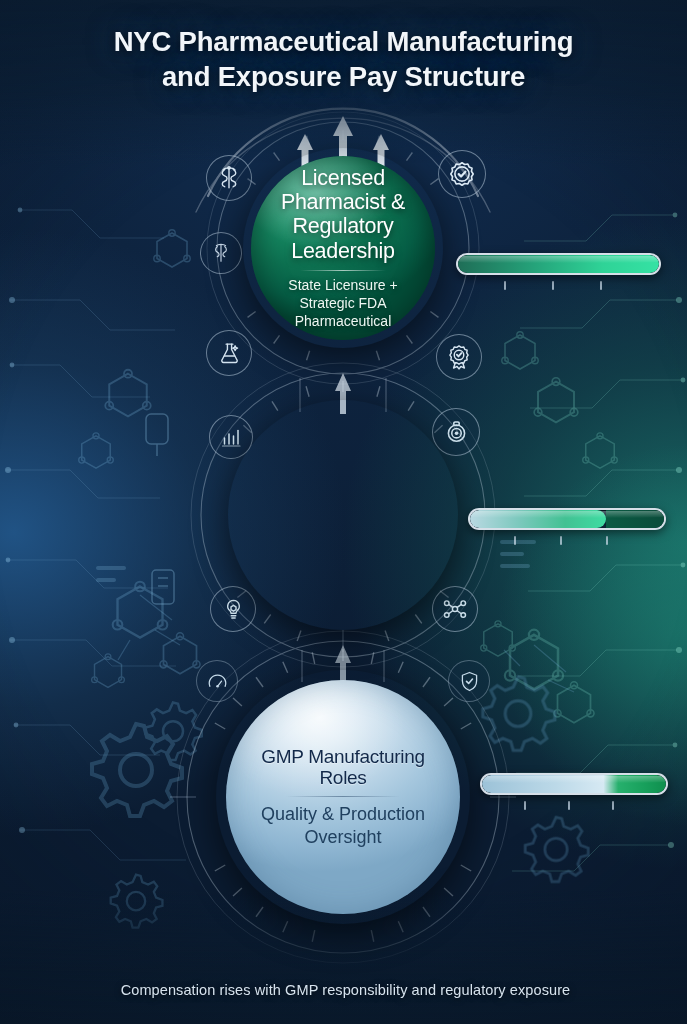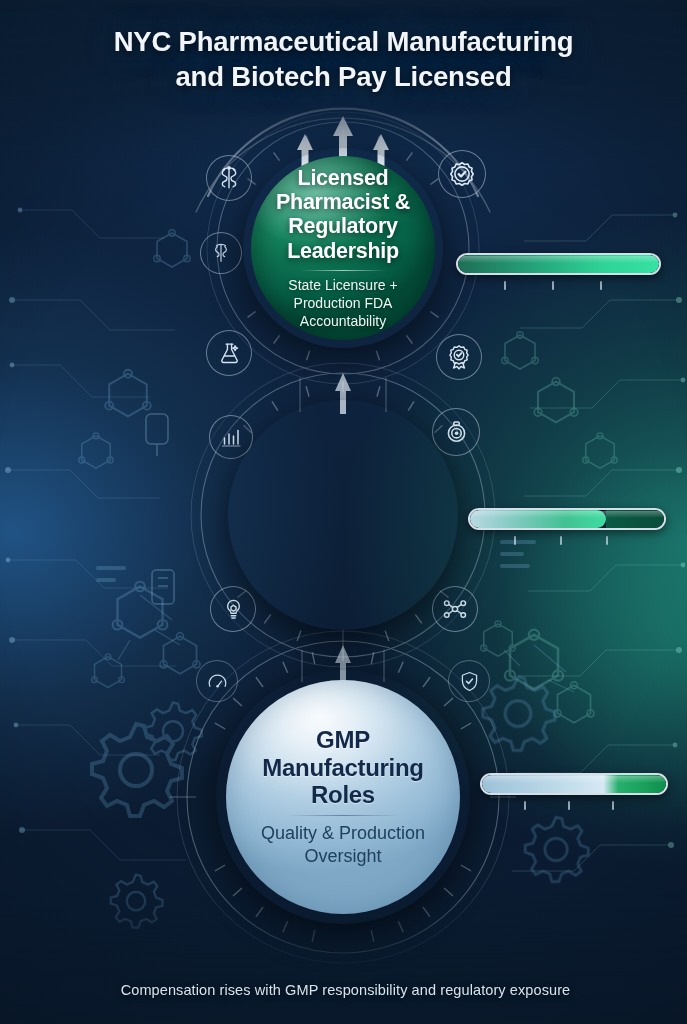--- a/index.html
+++ b/index.html
@@ -81,21 +81,21 @@
     text-align: center;
   }
   .core::after {
     content:""; position:absolute; inset:0; border-radius:50%;
     background: radial-gradient(70% 52% at 36% 20%, rgba(255,255,255,.34) 0%, rgba(255,255,255,0) 58%);
     pointer-events:none;
   }
   .core-inner { position: relative; z-index: 3; padding: 0 14px; width: 100%; }
 
   .core h3 {
-    font-weight: 700;
+    font-weight: 400;
     line-height: 1.13;
     letter-spacing: -0.3px;
   }
   .core .divider {
     height: 1.5px; width: 55%;
     margin: 7px auto 6px;
     border-radius: 2px;
   }
   .core p {
     font-weight: 400;
@@ -130,21 +130,21 @@
 
   
   #tier3 { left: 216px; top: 670px; width: 254px; height: 254px; }
   #tier3 .ring-outer { inset: 0; }
   #tier3 .core {
     inset: 10px;
     background:
       radial-gradient(82% 66% at 40% 16%, #f4f9fc 0%, #dfecf5 18%, #c0d8e9 42%, #a4c6dd 64%, #8fb6d2 84%, #7ea8c6 100%);
     box-shadow: inset 0 0 30px rgba(40,80,110,.28);
   }
-  #tier3 h3 { font-size: 24px; color: #12294a; text-shadow: 0 1px 1px rgba(255,255,255,.5); }
+  #tier3 h3 { font-size: 19px; color: #12294a; text-shadow: 0 1px 1px rgba(255,255,255,.5); }
   #tier3 .divider { background: linear-gradient(90deg, rgba(20,50,85,0), rgba(20,50,85,.45), rgba(20,50,85,0)); }
   #tier3 p { font-size: 18px; color: #20405f; }
 
   
   .bar {
     position: absolute;
     z-index: 30;
     height: 22px;
     border-radius: 11px;
     border: 2px solid rgba(232,240,247,.92);
@@ -424,21 +424,21 @@
       </g>
     </svg>
   </div>
 
   <div class="bg-layer bg-topdark"></div>
   <div class="bg-layer bg-botdark"></div>
   <div class="bg-layer bg-vign"></div>
 
   <div class="title">
     <div>NYC Pharmaceutical Manufacturing</div>
-    <div>and Biotech Pay Licensed</div>
+    <div>and Exposure Pay Structure</div>
   </div>
 
   <div class="sat" style="left:206px; top:155px; width:46px; height:46px;">
     <svg width="26" height="26" viewBox="0 0 24 24" fill="none" stroke="#d7e6f2" stroke-width="1.3" stroke-linecap="round">
       <line x1="12" y1="3" x2="12" y2="21"></line>
       <path d="M8 4 C5 6 5 9 8 10 C11 11 11 14 8 15 C5 16 5 19 8 20"></path>
       <path d="M16 4 C19 6 19 9 16 10 C13 11 13 14 16 15 C19 16 19 19 16 20"></path>
       <path d="M6.5 4.5 C8.5 2 15.5 2 17.5 4.5"></path>
       <circle cx="12" cy="2.6" r="1.1"></circle>
     </svg>
@@ -528,21 +528,21 @@
       <path d="M8.9 11.8 l2.2 2.2 4-4.6" stroke-width="1.7" stroke-linecap="round"></path>
     </svg>
   </div>
 
   <div class="tier" id="tier1">
     <div class="ring-outer"></div>
     <div class="core">
       <div class="core-inner">
         <h3>Licensed Pharmacist &amp; Regulatory Leadership</h3>
         <div class="divider"></div>
-        <p>State Licensure + Production FDA Accountability</p>
+        <p>State Licensure + Strategic FDA Pharmaceutical</p>
       </div>
     </div>
   </div>
 
   <div class="tier" id="tier2">
     <div class="ring-outer"></div>
   </div>
 
   <div class="tier" id="tier3">
     <div class="ring-outer"></div>

